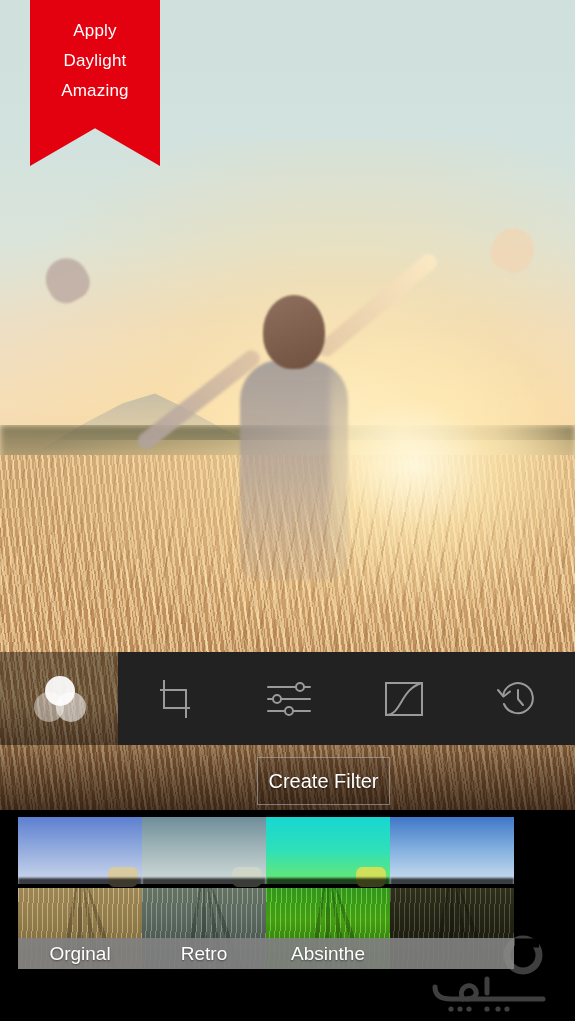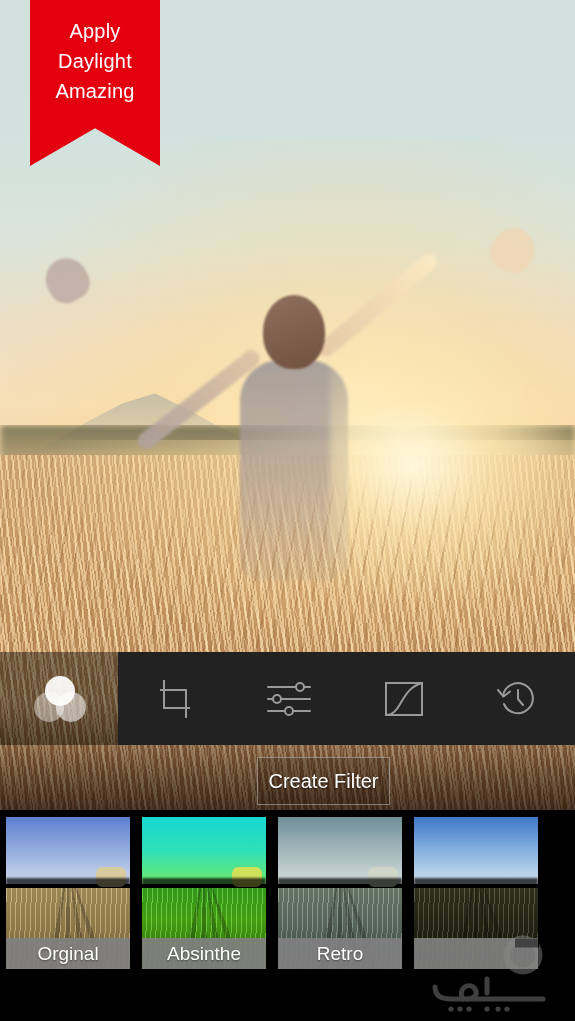--- a/index.html
+++ b/index.html
@@ -97,21 +97,21 @@
   
   .ribbon {
     position:absolute; left:30px; top:-6px; width:130px; height:172px;
     background:#e3000f;
     clip-path:polygon(0 0, 100% 0, 100% 100%, 50% 78%, 0 100%);
     box-shadow:3px 5px 8px rgba(0,0,0,.22);
     display:flex; flex-direction:column; align-items:center;
     padding-top:22px;
   }
   .ribbon span {
-    color:#fff; font-size:20px; line-height:30px; font-weight:400;
+    color:#fff; font-size:17px; line-height:30px; font-weight:400;
     letter-spacing:.2px; text-align:left;
   }
 
   
   .toolbar-overlay {
     position:absolute; left:0; top:652px; width:575px; height:93px;
     background:rgba(0,0,0,.42);
   }
   .toolbar-panel {
     position:absolute; left:118px; top:652px; width:457px; height:93px;
@@ -133,21 +133,21 @@
     position:absolute; left:221px; top:757px; width:133px; height:48px;
     border:1px solid rgba(190,190,190,.55);
     background:rgba(20,10,6,.18);
     display:flex; align-items:center; justify-content:center;
     color:#fff; font-size:20px; text-shadow:0 1px 2px rgba(0,0,0,.5);margin-left:36px;
   }
 
   
   .strip {
     position:absolute; left:0; top:817px; width:575px; height:152px;
-    display:flex; gap:12px; padding-left:6px;
+    display:flex; gap:0; padding-left:18px;
   }
   .thumb { position:relative; width:124px; height:152px; flex:0 0 124px; overflow:hidden; }
   .thumb .img { position:absolute; inset:0; }
   .thumb .sky2 { position:absolute; left:0; top:0; width:100%; height:44%; }
   .thumb .horizon { position:absolute; left:0; top:40%; width:100%; height:9%;
       background:rgba(0,0,0,.72); filter:blur(1px); }
   .thumb .bale { position:absolute; right:4px; top:33%; width:30px; height:20px;
       border-radius:6px/7px; }
   .thumb .grnd { position:absolute; left:0; top:47%; width:100%; height:53%; }
   .thumb .grnd::after{ content:""; position:absolute; inset:0;
@@ -282,40 +282,40 @@
       <div class="img">
         <div class="sky2"></div>
         <div class="bale"></div>
         <div class="horizon"></div>
         <div class="grnd"></div>
         <div class="rows"></div>
       </div>
       <div class="label">Orginal</div>
     </div>
 
+    <div class="thumb t-retro">
+      <div class="img">
+        <div class="sky2"></div>
+        <div class="bale"></div>
+        <div class="horizon"></div>
+        <div class="grnd"></div>
+        <div class="rows"></div>
+      </div>
+      <div class="label">Retro</div>
+    </div>
+
     <div class="thumb t-absinthe">
       <div class="img">
         <div class="sky2"></div>
         <div class="bale"></div>
         <div class="horizon"></div>
         <div class="grnd"></div>
         <div class="rows"></div>
       </div>
       <div class="label">Absinthe</div>
-    </div>
-
-    <div class="thumb t-retro">
-      <div class="img">
-        <div class="sky2"></div>
-        <div class="bale"></div>
-        <div class="horizon"></div>
-        <div class="grnd"></div>
-        <div class="rows"></div>
-      </div>
-      <div class="label">Retro</div>
     </div>
 
 
     <div class="thumb t-next">
       <div class="img">
         <div class="sky2"></div>
 
         <div class="horizon"></div>
         <div class="grnd"></div>
         <div class="rows"></div>

